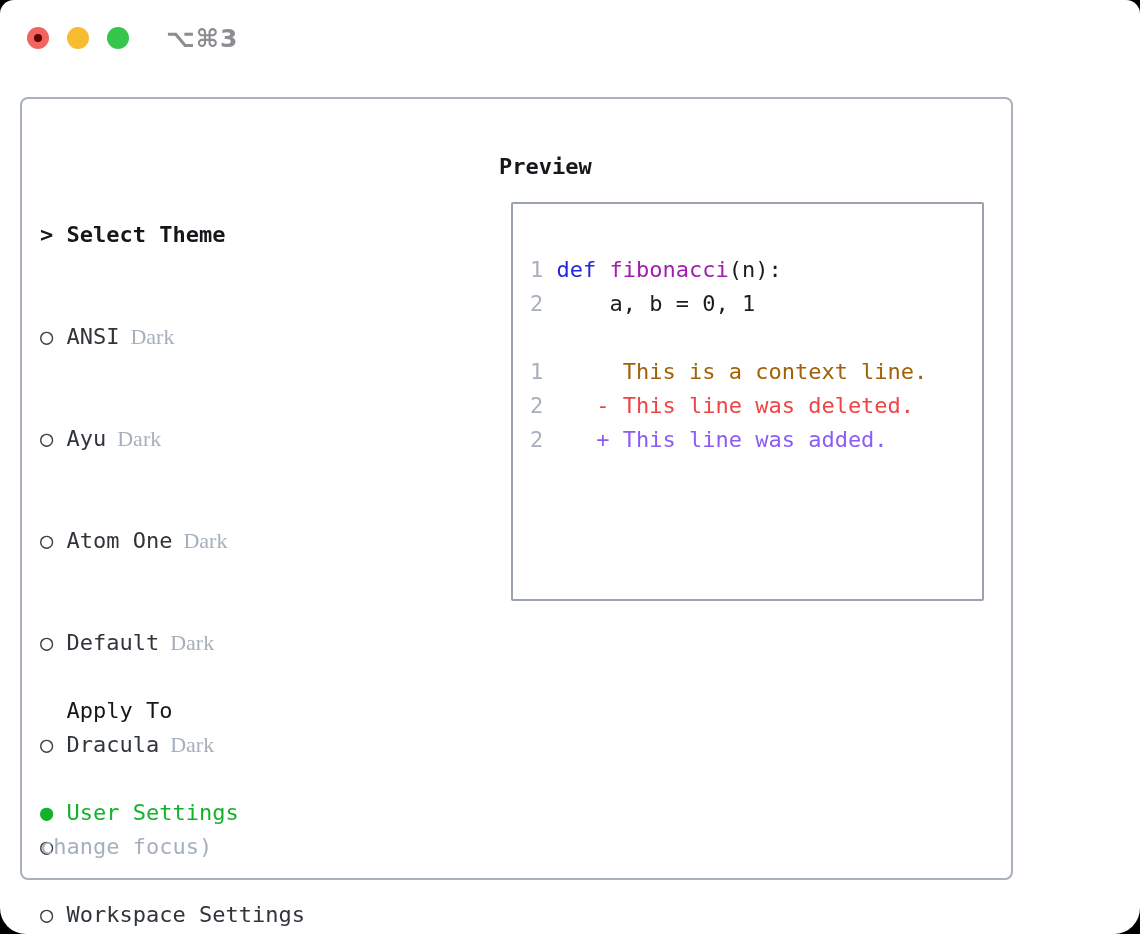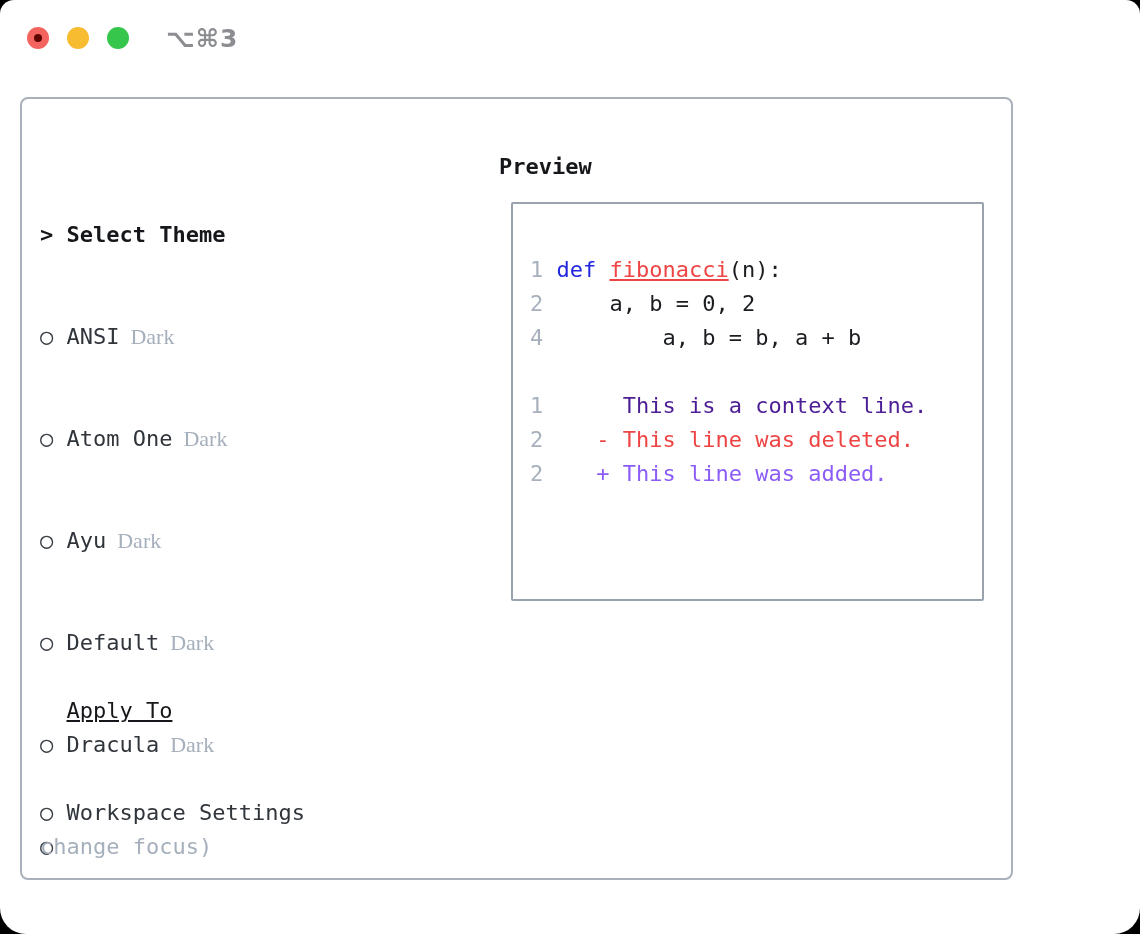--- a/index.html
+++ b/index.html
@@ -26,34 +26,34 @@
   
   .list{position:absolute;white-space:pre;font-size:22px;line-height:34px;color:#30353b;}
   .theme-list{left:18px;top:51px;}
   .apply-list{left:18px;top:527px;}
   .hint{left:18px;top:663px;color:#a6b0bc;}
   .row{height:34px;}
   .marker{display:inline-block;width:2ch;color:#3c4148;}
   .row.header .marker, .row.header .label{color:#15171a;font-weight:700;}
   .row.selected .marker, .row.selected .label{color:#12b32b;}
   .suffix{margin-left:1ch;color:#a6b0bc;font-family:Liberation Serif, serif;}
-  .apply-title{color:#15171a;text-decoration:underline;}
+  .apply-title{color:#15171a;}
 
   
   .preview-title{position:absolute;left:477px;top:51px;font-size:22px;line-height:34px;
                  font-weight:700;color:#15171a;white-space:pre;text-align:right;}
   .preview-box{position:absolute;left:489px;top:103px;width:473px;height:399px;
                border:2px solid #9aa3ad;border-radius:2px;background:#fff;
                padding:49px 0 0 17px;box-sizing:border-box;overflow:hidden;}
   .cline{white-space:pre;font-size:22px;line-height:34px;height:34px;color:#1b1d20;}
   .num{display:inline-block;width:2ch;color:#a7b0bc;}
   .seg-kw{color:#2227dd;}
-  .seg-fn{color:#ef4444;text-decoration:underline;}
+  .seg-fn{color:#a21caf;}
   .seg-pl{color:#1b1d20;}
-  .seg-ctx{color:#4c1d95;}
+  .seg-ctx{color:#a16207;}
   .seg-del{color:#ef4444;}
   .seg-add{color:#8b5cf6;}
 </style>
 </head>
 <body>
 
 <div class="stage">
   <div class="window">
 
     <div class="traffic red">
@@ -61,46 +61,46 @@
     </div>
     <div class="traffic yellow"></div>
     <div class="traffic green"></div>
     <div class="win-title">⌥⌘3</div>
 
     <div class="main-panel">
 
       <div class="list theme-list">
         <div class="row header"><span class="marker">&gt;</span><span class="label">Select Theme</span></div>
         <div class="row"><span class="marker">○</span><span class="label">ANSI</span><span class="suffix">Dark</span></div>
+        <div class="row"><span class="marker">○</span><span class="label">Ayu</span><span class="suffix">Dark</span></div>
         <div class="row"><span class="marker">○</span><span class="label">Atom One</span><span class="suffix">Dark</span></div>
-        <div class="row"><span class="marker">○</span><span class="label">Ayu</span><span class="suffix">Dark</span></div>
         <div class="row"><span class="marker">○</span><span class="label">Default</span><span class="suffix">Dark</span></div>
         <div class="row"><span class="marker">○</span><span class="label">Dracula</span><span class="suffix">Dark</span></div>
         <div class="row"><span class="marker">○</span></div>
         
         
         
         
         
       </div>
 
       <div class="list apply-list">
         <div class="row"><span class="marker"> </span><span class="label apply-title">Apply To</span></div>
+        <div class="row selected"><span class="marker">●</span><span class="label">User Settings</span></div>
         <div class="row"><span class="marker">○</span><span class="label">Workspace Settings</span></div>
       </div>
 
       <div class="list hint">
         <div class="row">change focus)</div>
       </div>
 
       <div class="preview-title">Preview</div>
       <div class="preview-box">
         <div class="cline"><span class="num">1</span><span class="seg-kw">def </span><span class="seg-fn">fibonacci</span><span class="seg-pl">(n):</span></div>
-        <div class="cline"><span class="num">2</span><span class="seg-pl">    a, b = 0, 2</span></div>
-        <div class="cline"><span class="num">4</span><span class="seg-pl">        a, b = b, a + b</span></div>
+        <div class="cline"><span class="num">2</span><span class="seg-pl">    a, b = 0, 1</span></div>
         <div class="cline"><span class="num"></span></div>
         <div class="cline"><span class="num">1</span><span class="seg-ctx">     This is a context line.</span></div>
         <div class="cline"><span class="num">2</span><span class="seg-del">   - This line was deleted.</span></div>
         <div class="cline"><span class="num">2</span><span class="seg-add">   + This line was added.</span></div>
       </div>
 
     </div>
   </div>
 </div>
 

